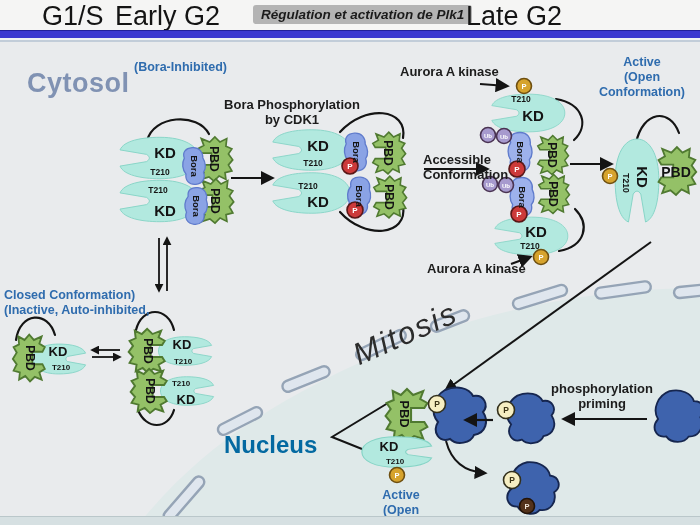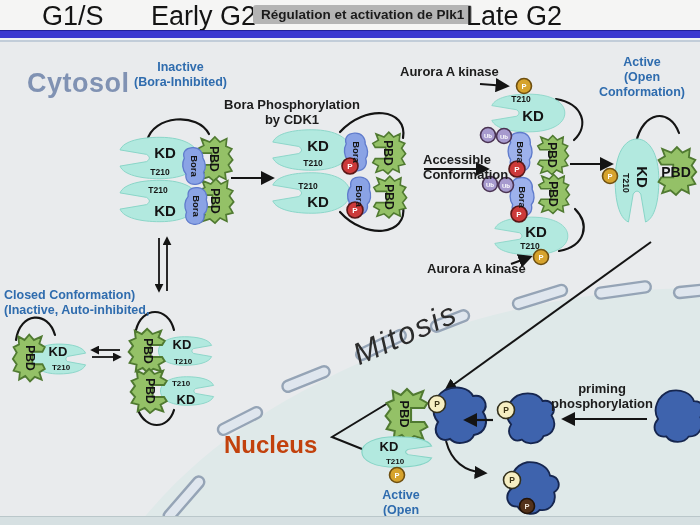--- a/index.html
+++ b/index.html
@@ -2,32 +2,32 @@
 <html><head>
 <meta charset="utf-8">
 <style>
   html,body { margin:0; padding:0; background:#ffffff; }
   #screen { position:relative; width:700px; height:525px; background:#e9ebed;
             overflow:hidden; font-family:"Liberation Sans",sans-serif; }
   
   .hdr { position:absolute; left:0; top:0; width:700px; height:38px; background:#f5f5f4; }
   .phase { position:absolute; top:1px; font-size:27px; color:#141414; white-space:nowrap; }
   .badge { position:absolute; left:253px; top:5px; background:#b4b4b4; color:#1b1b1b;
-           font-size:13.5px; font-weight:bold; padding:2px 8px; border-radius:3px; white-space:nowrap; }
+           font-size:13.5px; font-weight:bold; padding:2px 8px; border-radius:3px; white-space:nowrap;font-style:italic; }
   .bar-blue { position:absolute; left:0; top:30px; width:700px; height:7px; background:#3b38d0; border-top:1px solid #22209a; }
   .bar-gap  { position:absolute; left:0; top:38px; width:700px; height:2px; background:#f0f2f3; }
   .bar-gray { position:absolute; left:0; top:40px; width:700px; height:2px; background:#c2cdd9; }
   .bottom-strip { position:absolute; left:0; top:516px; width:700px; height:9px;
                   background:#d6e0e2; border-top:1px solid #bac7ca; }
   
   .lbl { position:absolute; font-weight:bold; color:#1c1c1c; line-height:15px; font-size:13px; white-space:nowrap; }
   .blue { color:#2f6cae; }
   .ctr { text-align:center; white-space:normal; }
   .cytosol { left:27px; top:76px; font-size:27px; color:#8092b3; letter-spacing:.5px;text-align:center; }
-  .nucleus-lbl { left:224px; top:437px; font-size:24px; color:#c2410c; }
+  .nucleus-lbl { left:224px; top:437px; font-size:24px; color:#0369a1; }
   .mitosis { left:350px; top:326px; font-size:31px; font-weight:normal; font-style:italic;
              color:#2c2c2c; transform:rotate(-24deg); letter-spacing:2px; }
   svg { position:absolute; left:0; top:0; }
   svg text { font-family:"Liberation Sans",sans-serif; font-weight:bold; }
 </style>
 </head>
 <body>
 
 <div id="screen">
 
@@ -221,21 +221,20 @@
     </g>
 
     <path d="M 647,419 L 564,419" stroke="#141414" stroke-width="2.2" fill="none" marker-end="url(#ah)"></path>
     <path d="M 493,420 L 466,420" stroke="#141414" stroke-width="2.2" fill="none" marker-end="url(#ah)"></path>
     <path d="M 446,441 C 452,464 468,472 485,473" stroke="#141414" stroke-width="2" fill="none" marker-end="url(#ah)"></path>
   </svg>
 
   <div class="lbl cytosol">Cytosol</div>
 
   <div class="lbl blue ctr" style="left:118px; top:60px; width:125px; font-size:12.5px;">
-    <div>Inactive</div>
     <div>(Bora-Inhibited)</div>
   </div>
 
   <div class="lbl ctr" style="left:203px; top:97px; width:178px;">
     <div>Bora Phosphorylation</div>
     <div>by CDK1</div>
   </div>
 
   <div class="lbl" style="left:400px; top:64px;">Aurora A  kinase</div>
 
@@ -258,28 +257,28 @@
 
   <div class="lbl mitosis">Mitosis</div>
   <div class="lbl nucleus-lbl">Nucleus</div>
 
   <div class="lbl blue ctr" style="left:342px; top:488px; width:118px; font-size:12.5px;">
     <div>Active</div>
     <div>(Open Conformation)</div>
   </div>
 
   <div class="lbl ctr" style="left:546px; top:381px; width:112px;">
+    <div>phosphorylation</div>
     <div>priming</div>
-    <div>phosphorylation</div>
   </div>
 
 
   <div class="hdr">
     <div class="phase" style="left:42px;">G1/S</div>
-    <div class="phase" style="left:115px;margin-left:36px;">Early G2</div>
+    <div class="phase" style="left:115px;">Early G2</div>
     <div class="badge">Régulation et activation de Plk1</div>
     <div class="phase" style="left:466px;">Late G2</div>
   </div>
   <div class="bar-blue"></div>
   <div class="bar-gap"></div>
   <div class="bar-gray"></div>
   <div class="bottom-strip"></div>
 
 </div>
 

